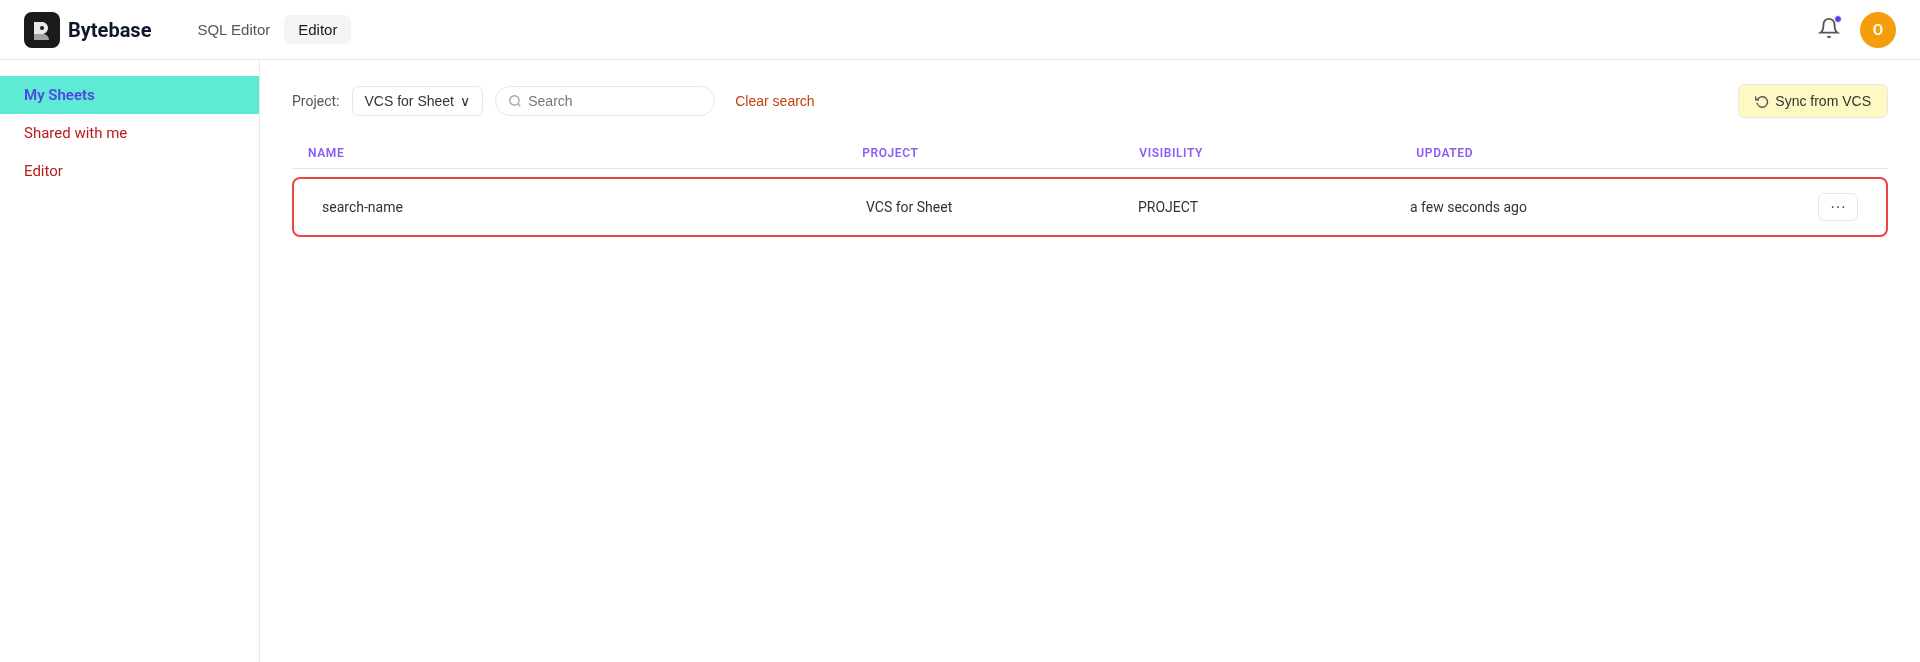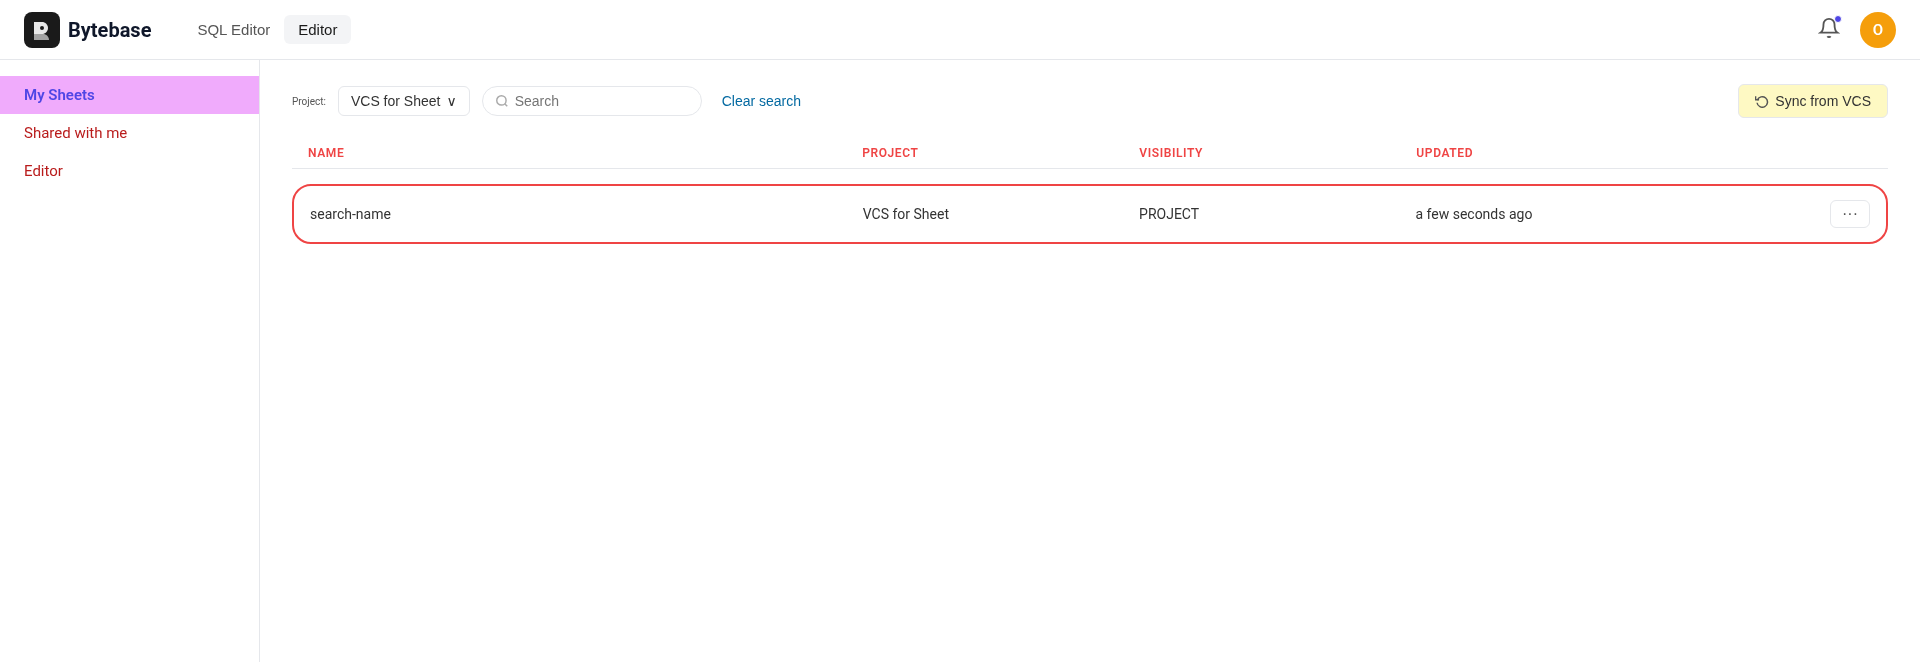--- a/index.html
+++ b/index.html
@@ -97,42 +97,42 @@
       flex-shrink: 0;
     }
     .sidebar-item {
       padding: 10px 24px;
       font-size: 15px;
       cursor: pointer;
       color: #b91c1c;
       border-radius: 0;
     }
     .sidebar-item.active {
-      background: #f0abfc;
+      background: #5eead4;
       color: #4f46e5;
       font-weight: 600;
     }
 
     
     .main {
       flex: 1;
       padding: 24px 32px;
       background: #fff;
       overflow-y: auto;
     }
 
     
     .toolbar {
       display: flex;
       align-items: center;
       gap: 12px;
       margin-bottom: 20px;
     }
     .project-label {
-      font-size: 10px;
+      font-size: 14px;
       color: #555;
     }
     .project-select {
       display: flex;
       align-items: center;
       gap: 6px;
       padding: 6px 12px;
       border: 1px solid #e5e7eb;
       border-radius: 6px;
       font-size: 14px;
@@ -158,21 +158,21 @@
       width: 100%;
     }
     .search-icon-svg {
       color: #aaa;
       flex-shrink: 0;
     }
     .clear-search-btn {
       background: none;
       border: none;
       font-size: 14px;
-      color: #0369a1;
+      color: #c2410c;
       cursor: pointer;
       padding: 4px 8px;
     }
     .sync-btn {
       margin-left: auto;
       display: flex;
       align-items: center;
       gap: 6px;
       padding: 8px 16px;
       border: 1px solid #e5e7eb;
@@ -186,32 +186,32 @@
     
     .table-header {
       display: grid;
       grid-template-columns: 2fr 1fr 1fr 1.5fr 40px;
       padding: 8px 16px;
       border-bottom: 1px solid #e5e7eb;
     }
     .table-header-cell {
       font-size: 12px;
       font-weight: 600;
-      color: #ef4444;
+      color: #8b5cf6;
       letter-spacing: 0.05em;
       text-transform: uppercase;
     }
     .table-row {
       display: grid;
       grid-template-columns: 2fr 1fr 1fr 1.5fr 40px;
-      padding: 14px 16px;
+      padding: 14px 28px;
       border: 2px solid #ef4444;
-      border-radius: 19px;
-      align-items: center;
-      margin-top: 15px;
+      border-radius: 8px;
+      align-items: center;
+      margin-top: 8px;
     }
     .table-cell {
       font-size: 14px;
       color: #333;
     }
     .more-btn {
       background: none;
       border: 1px solid #e5e7eb;
       border-radius: 6px;
       cursor: pointer;

